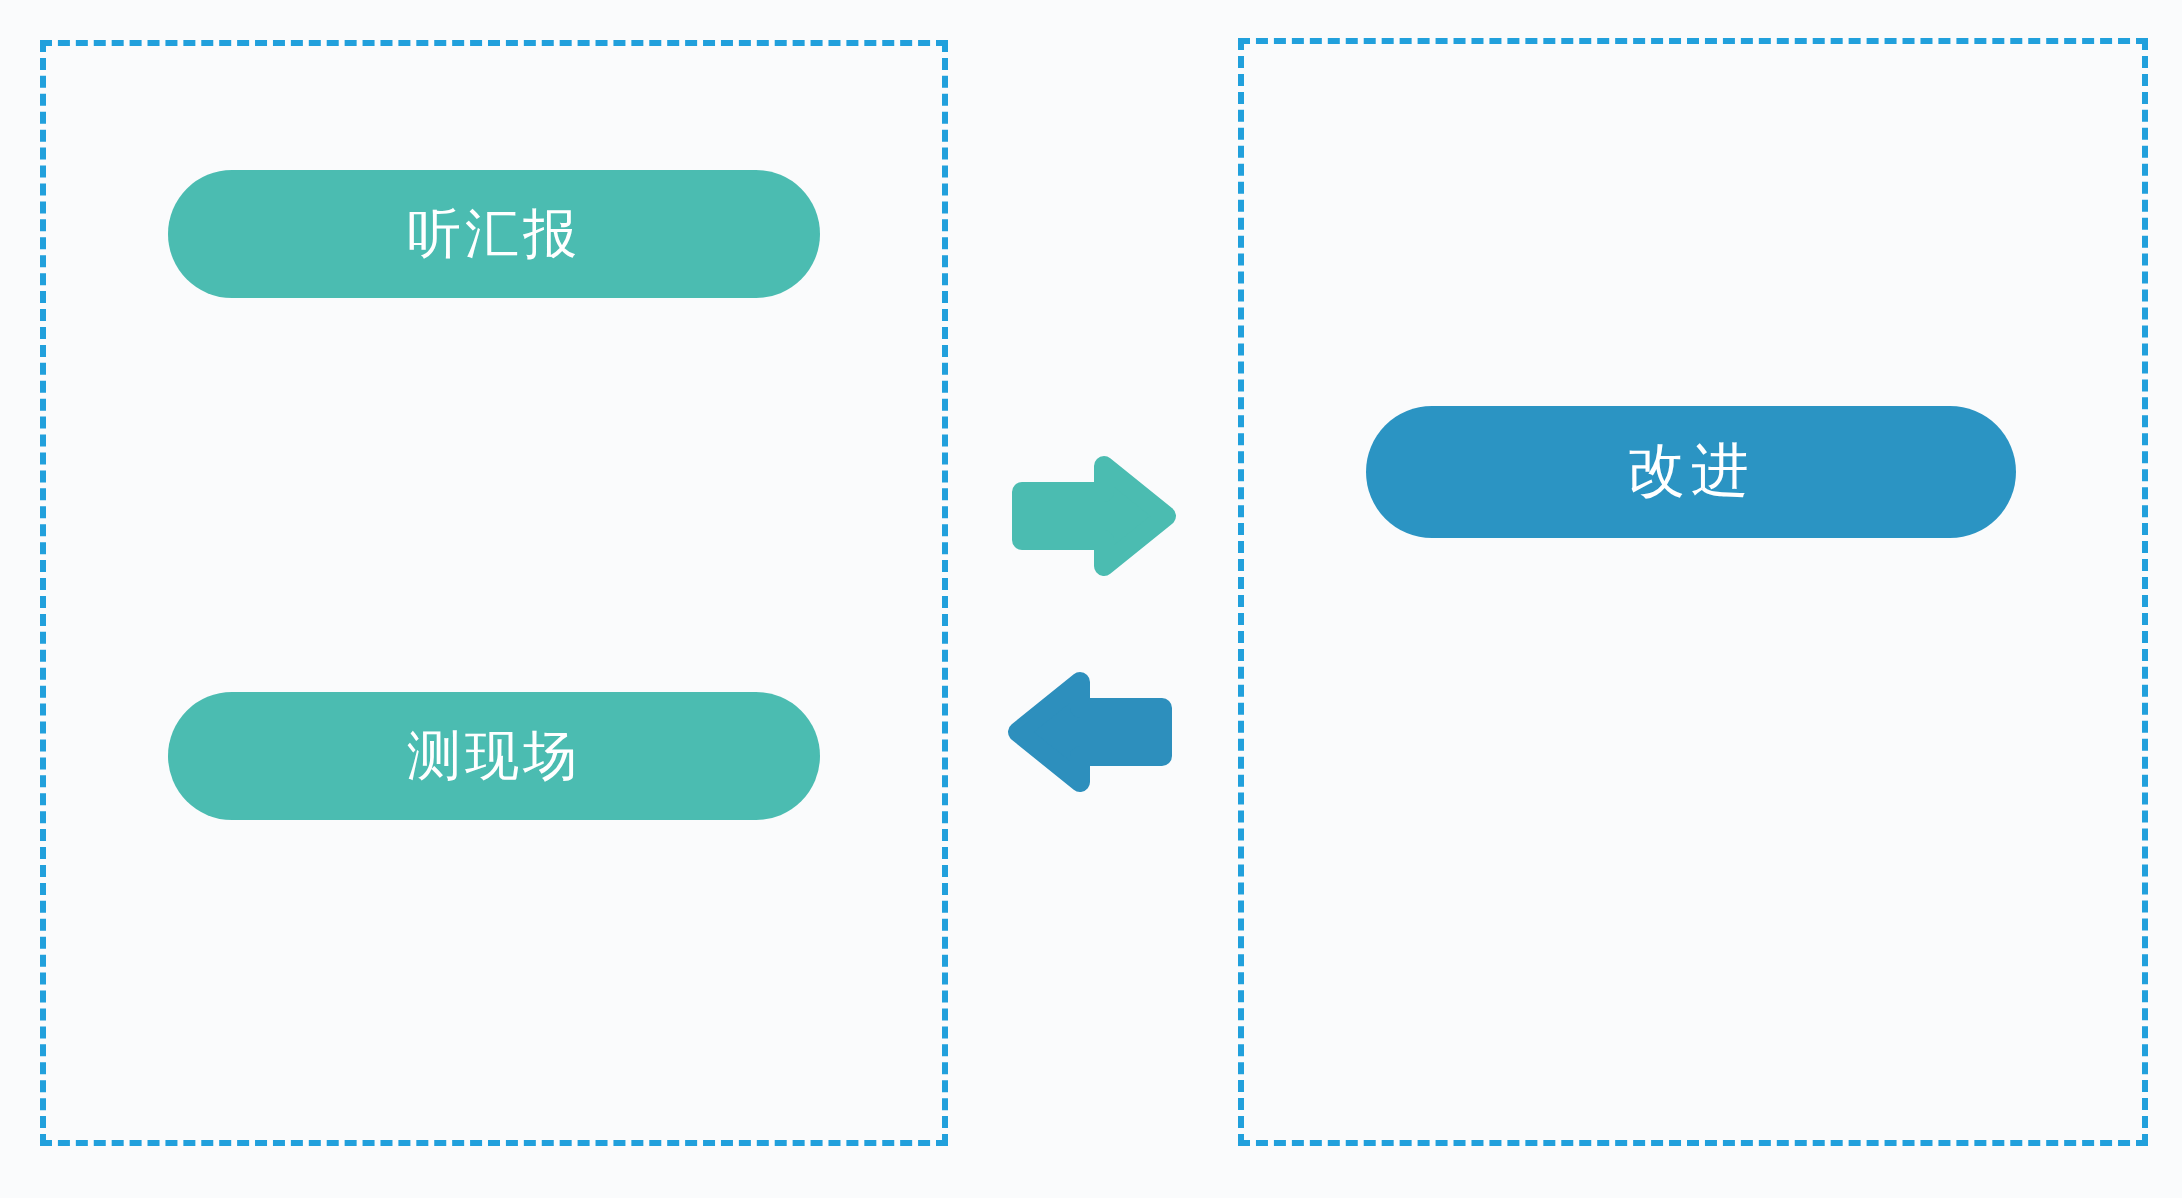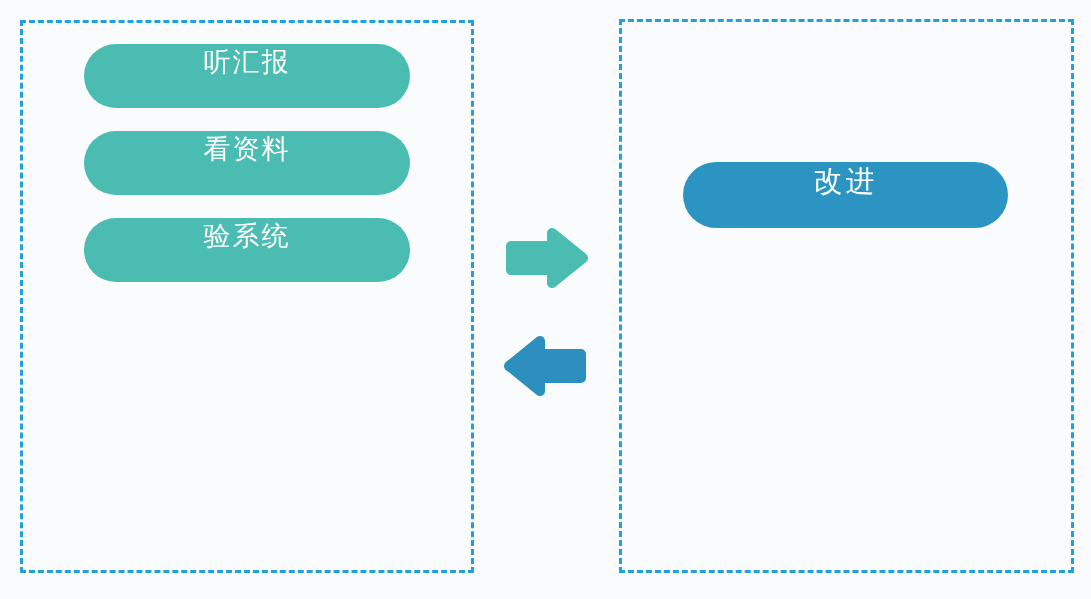--- a/index.html
+++ b/index.html
@@ -29,23 +29,25 @@
   }
   .right-box {
     left: 619px;
     top: 19px;
     width: 455px;
     height: 554px;
   }
   .pill {
     position: absolute;
     display: flex;
+    align-items: center;
     justify-content: center;
     color: #ffffff;
     user-select: none;
+    margin-top: 41px;
   }
   .pill-teal {
     left: 61px;
     width: 326px;
     height: 64px;
     border-radius: 32px;
     background: #4bbcb1;
     font-size: 27px;
     font-weight: 400;
     letter-spacing: 2px;
@@ -79,25 +81,22 @@
 </style>
 </head>
 <body>
 
 <div class="canvas">
 
   <div class="dashed-box left-box">
     <div class="pill pill-teal" style="top:21px">
       <span>听汇报</span>
     </div>
-    <div class="pill pill-teal" style="top:108px">
-      <span>看资料</span>
-    </div>
-    <div class="pill pill-teal" style="top:195px">
-      <span>验系统</span>
+    <div class="pill pill-teal" style="top:282px">
+      <span>测现场</span>
     </div>
   </div>
 
   <div class="arrow arrow-right">
     <svg width="84" height="64" viewBox="0 0 84 64" xmlns="http://www.w3.org/2000/svg">
       <path d="M6 20 H47 V7 L78 32 L47 57 V44 H6 Z" fill="#4bbcb1" stroke="#4bbcb1" stroke-width="10" stroke-linejoin="round"></path>
     </svg>
   </div>
   <div class="arrow arrow-left">
     <svg width="84" height="66" viewBox="0 0 84 66" xmlns="http://www.w3.org/2000/svg">

